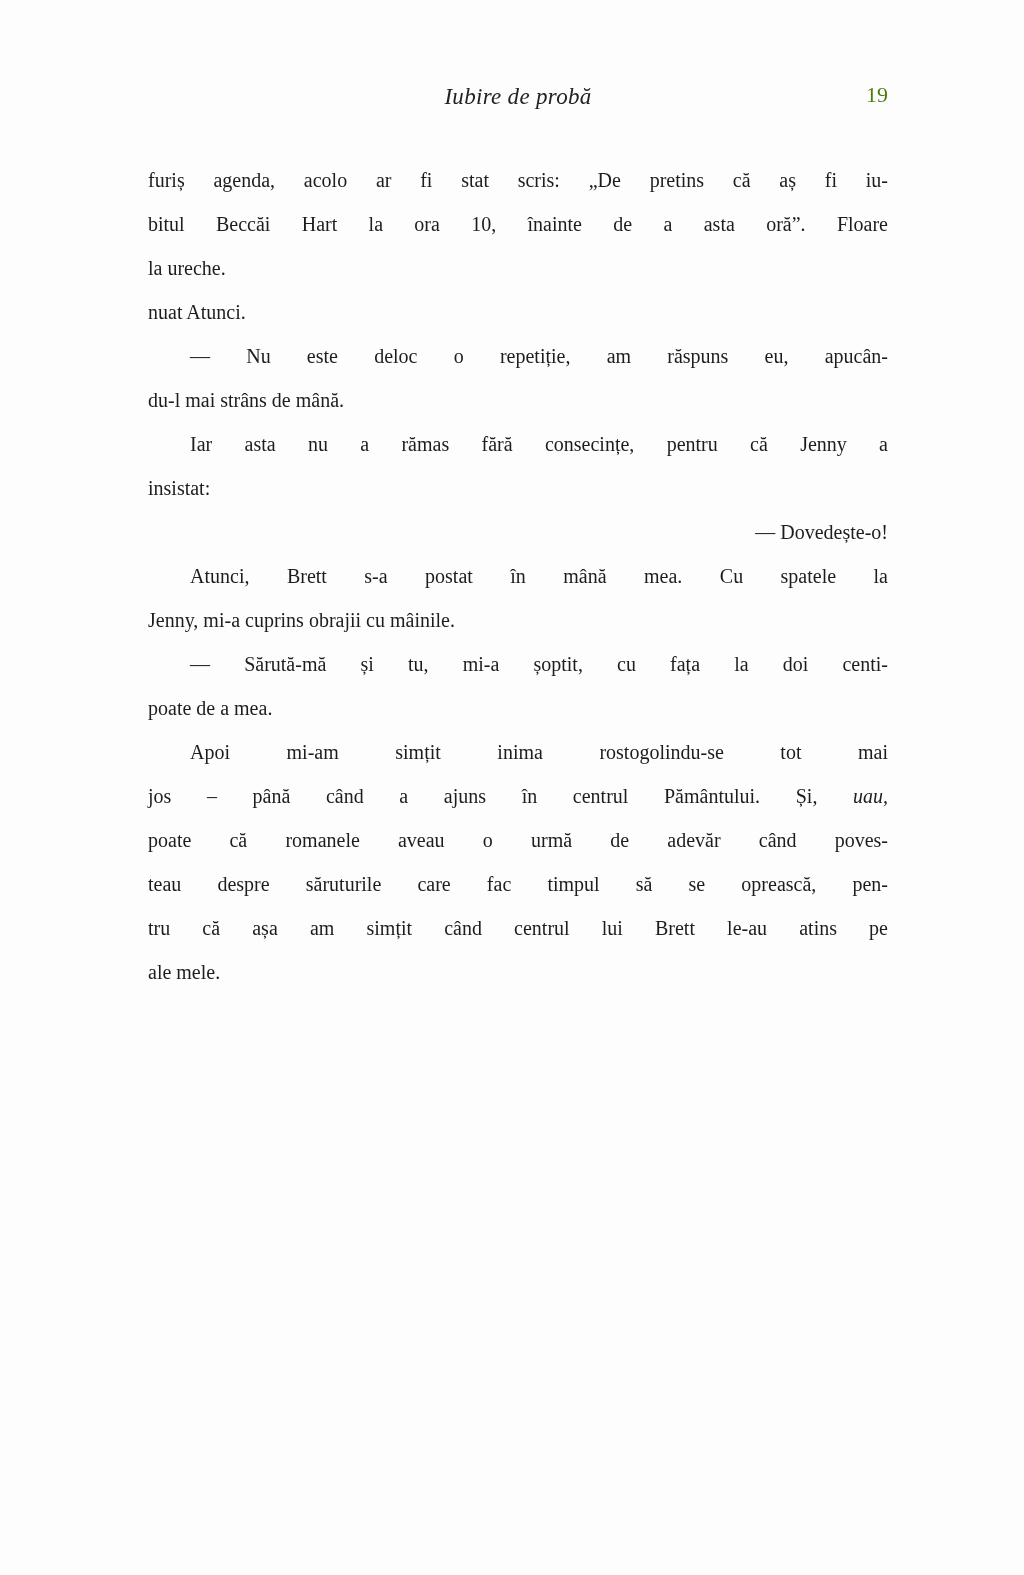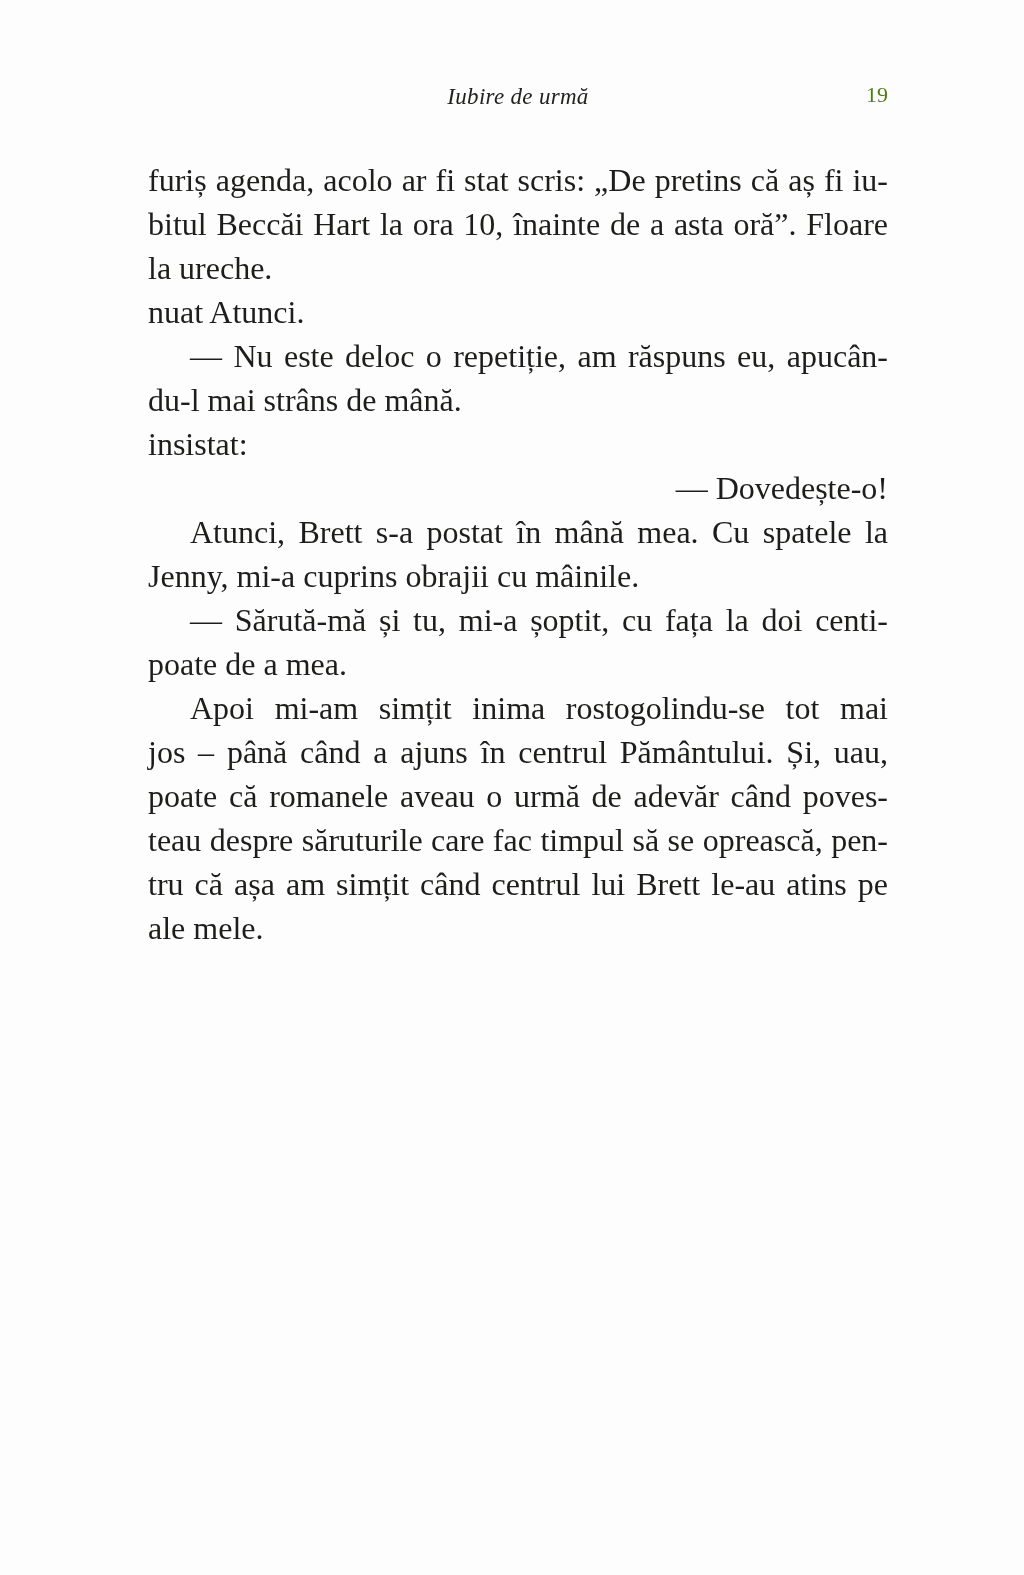--- a/index.html
+++ b/index.html
@@ -36,63 +36,65 @@
     position: absolute;
     right: 0;
     top: -2px;
     font-size: 22px;
     color: #4d7c0f;
   }
   .body {
     margin: 42px 136px 0 148px;
   }
   .line {
-    font-size: 32px;
+    font-size: 20px;
     line-height: 44px;
     color: #1d1d1b;
     white-space: normal;
   }
   
   .just {
     text-align: justify;
     text-align-last: justify;
   }
   
   .last {
     text-align: left;
   }
   
   .indent {
     text-indent: 42px;
     text-align: right;
   }
   .ital {
+    font-style: italic;
   }
 </style>
 </head>
 <body>
 
 <div class="page">
 
   <div class="header">
-    <div class="header-title">Iubire de urmă</div>
+    <div class="header-title">Iubire de probă</div>
     <div class="page-number">19</div>
   </div>
 
   <div class="body">
 
     <div class="line just">furiș agenda, acolo ar fi stat scris: „De pretins că aș fi iu-</div>
     <div class="line just">bitul Beccăi Hart la ora 10, înainte de a asta oră”. Floare</div>
     <div class="line last">la ureche.</div>
 
     <div class="line last">nuat Atunci.</div>
 
     <div class="line just indent">— Nu este deloc o repetiție, am răspuns eu, apucân-</div>
     <div class="line last">du-l mai strâns de mână.</div>
 
+    <div class="line just indent">Iar asta nu a rămas fără consecințe, pentru că Jenny a</div>
     <div class="line last">insistat:</div>
 
     <div class="line last indent">— Dovedește-o!</div>
 
     <div class="line just indent">Atunci, Brett s-a postat în mână mea. Cu spatele la</div>
     <div class="line last">Jenny, mi-a cuprins obrajii cu mâinile.</div>
 
     <div class="line just indent">— Sărută-mă și tu, mi-a șoptit, cu fața la doi centi-</div>
     <div class="line last">poate de a mea.</div>
 

